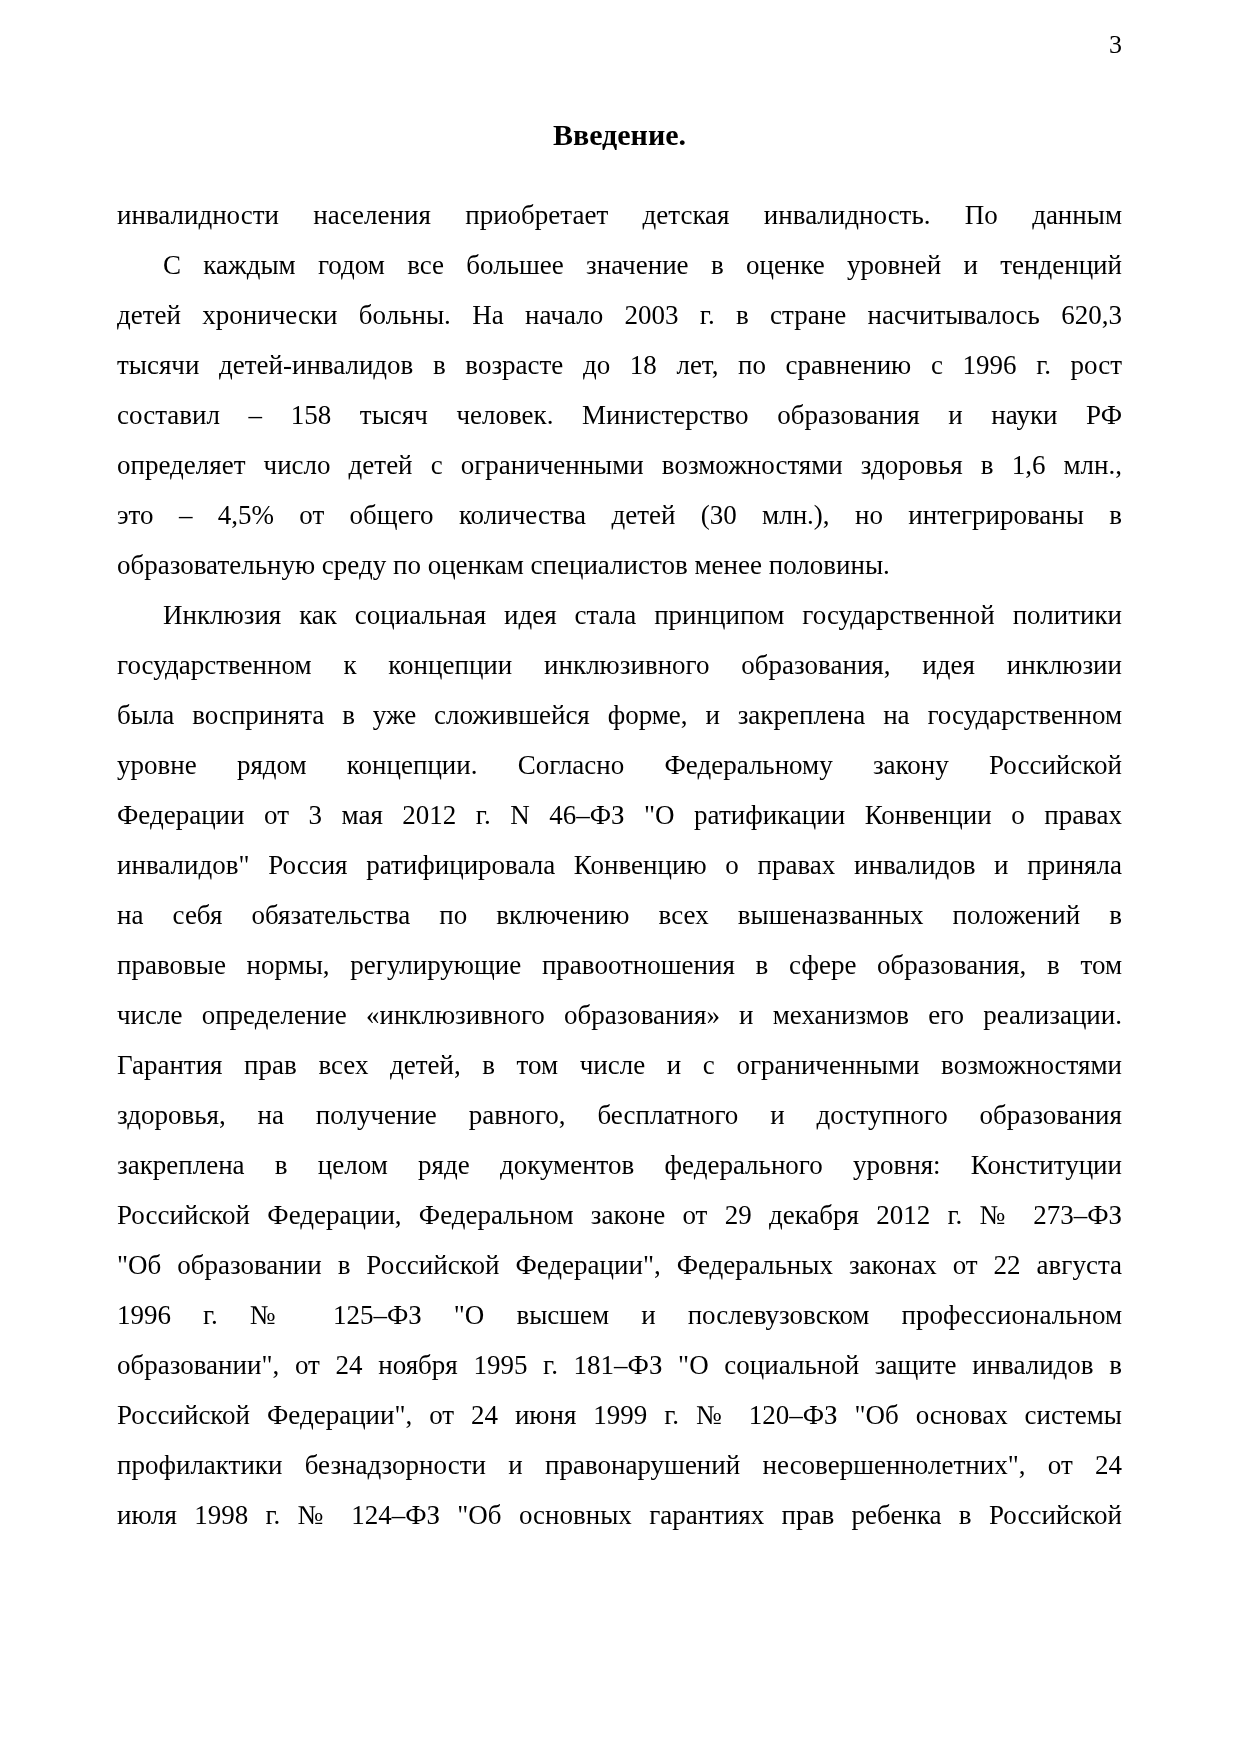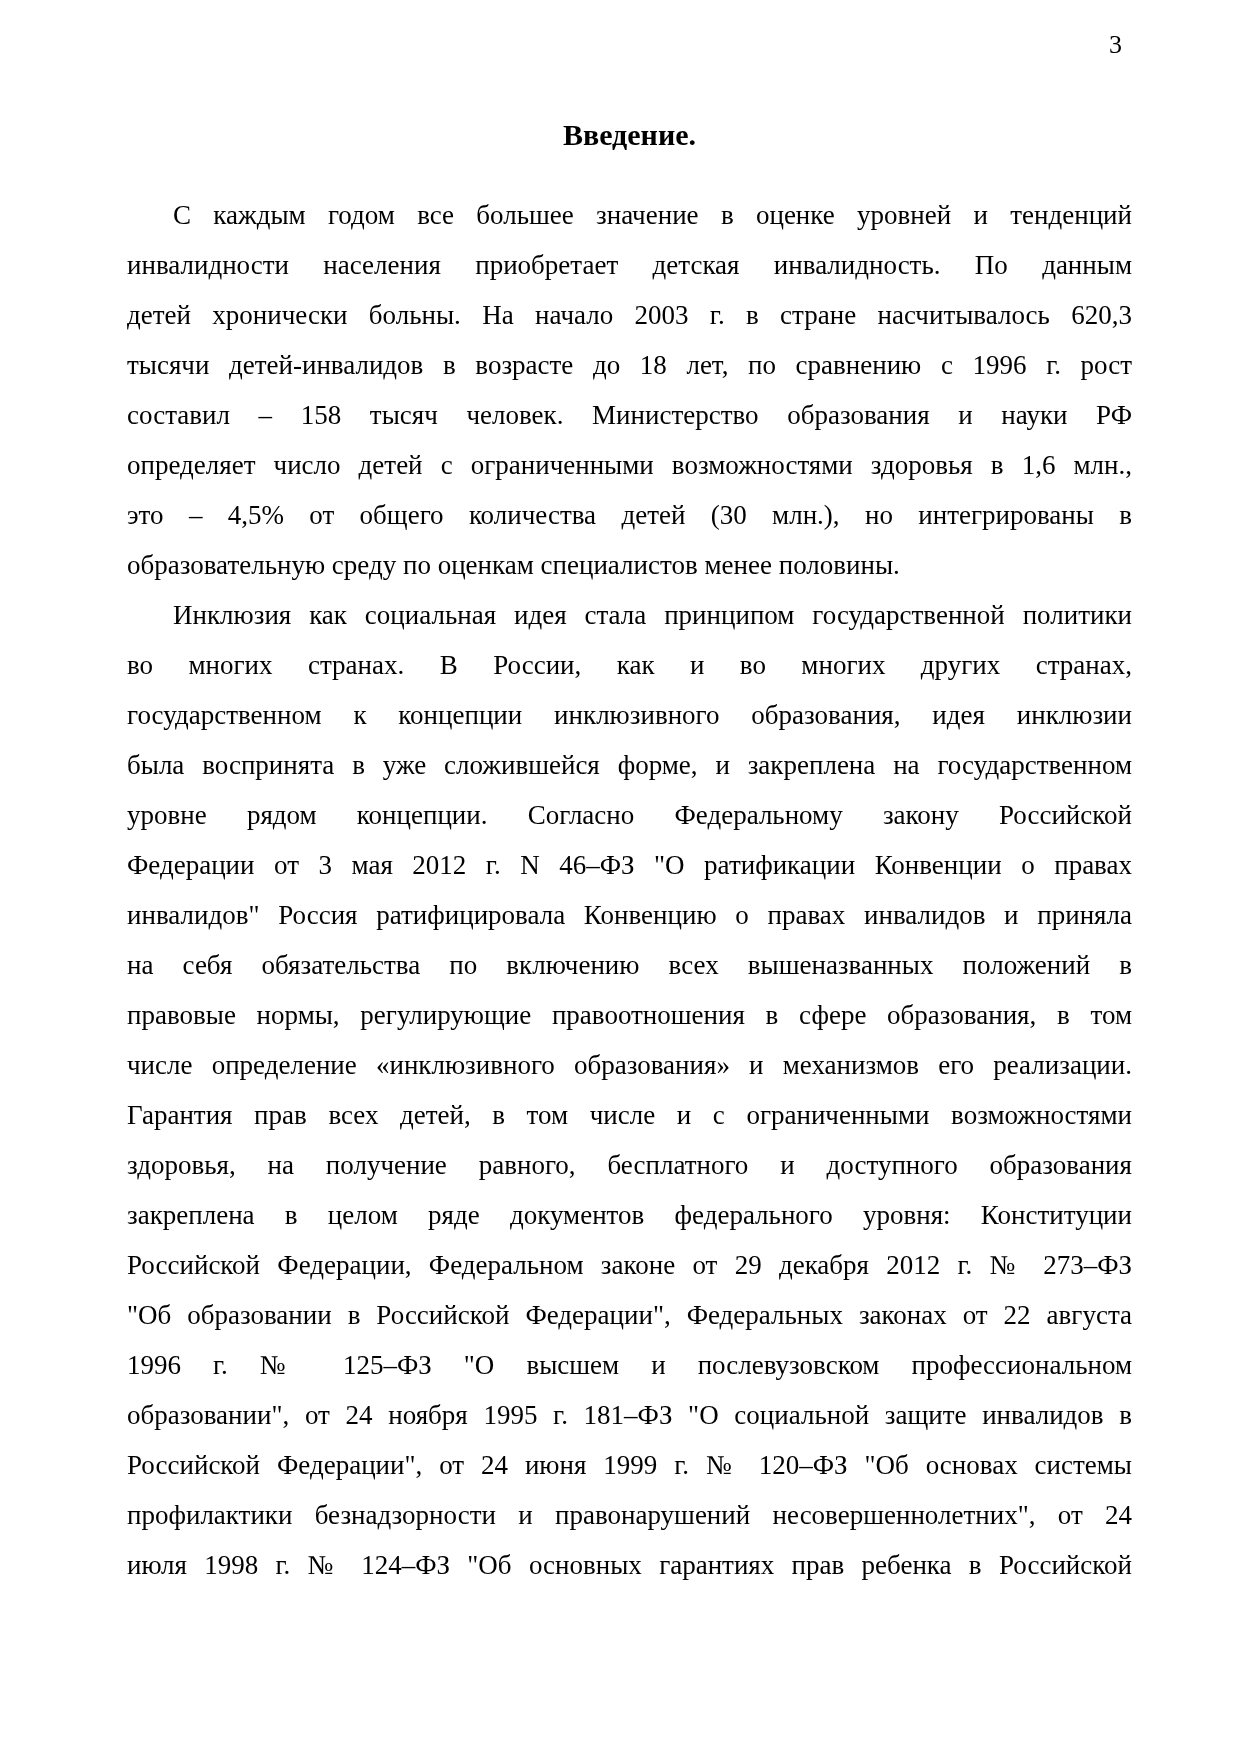--- a/index.html
+++ b/index.html
@@ -19,21 +19,21 @@
   .page-number {
     position: absolute;
     top: 30px;
     right: 118px;
     font-size: 26px;
     line-height: 30px;
     text-align: right;
   }
   .content {
     position: absolute;
-    left: 127px;
+    left: 117px;
     top: 0;
     width: 1005px;
   }
   .title {
     margin: 113px 0 0 0;
     font-size: 30px;
     font-weight: bold;
     line-height: 44px;
     text-align: center;
   }
@@ -62,32 +62,31 @@
 </style>
 </head>
 <body>
 
 <div class="page">
   <div class="page-number">3</div>
   <div class="content">
     <h1 class="title">Введение.</h1>
     <div class="body-text">
         <div class="paragraph">
+          <div class="line">инвалидности населения приобретает детская инвалидность. По данным</div>
           <div class="line indent">С каждым годом все большее значение в оценке уровней и тенденций</div>
-          <div class="line">инвалидности населения приобретает детская инвалидность. По данным</div>
           <div class="line">детей хронически больны. На начало 2003 г. в стране насчитывалось 620,3</div>
           <div class="line">тысячи детей-инвалидов в возрасте до 18 лет, по сравнению с 1996 г. рост</div>
           <div class="line">составил – 158 тысяч человек. Министерство образования и науки РФ</div>
           <div class="line">определяет число детей с ограниченными возможностями здоровья в 1,6 млн.,</div>
           <div class="line">это – 4,5% от общего количества детей (30 млн.), но интегрированы в</div>
           <div class="line natural">образовательную среду по оценкам специалистов менее половины.</div>
         </div>
         <div class="paragraph">
           <div class="line indent">Инклюзия как социальная идея стала принципом государственной политики</div>
-          <div class="line">во многих странах.  В России, как и во многих других странах,</div>
           <div class="line">государственном к концепции инклюзивного образования, идея инклюзии</div>
           <div class="line">была воспринята в уже сложившейся форме, и закреплена на государственном</div>
           <div class="line">уровне рядом концепции. Согласно Федеральному закону Российской</div>
           <div class="line">Федерации от 3 мая 2012 г. N 46–ФЗ "О ратификации Конвенции о правах</div>
           <div class="line">инвалидов" Россия ратифицировала Конвенцию о правах инвалидов и приняла</div>
           <div class="line">на себя обязательства по включению всех вышеназванных положений в</div>
           <div class="line">правовые нормы, регулирующие правоотношения в сфере образования, в том</div>
           <div class="line">числе определение «инклюзивного образования» и механизмов его реализации.</div>
         </div>
         <div class="paragraph">

